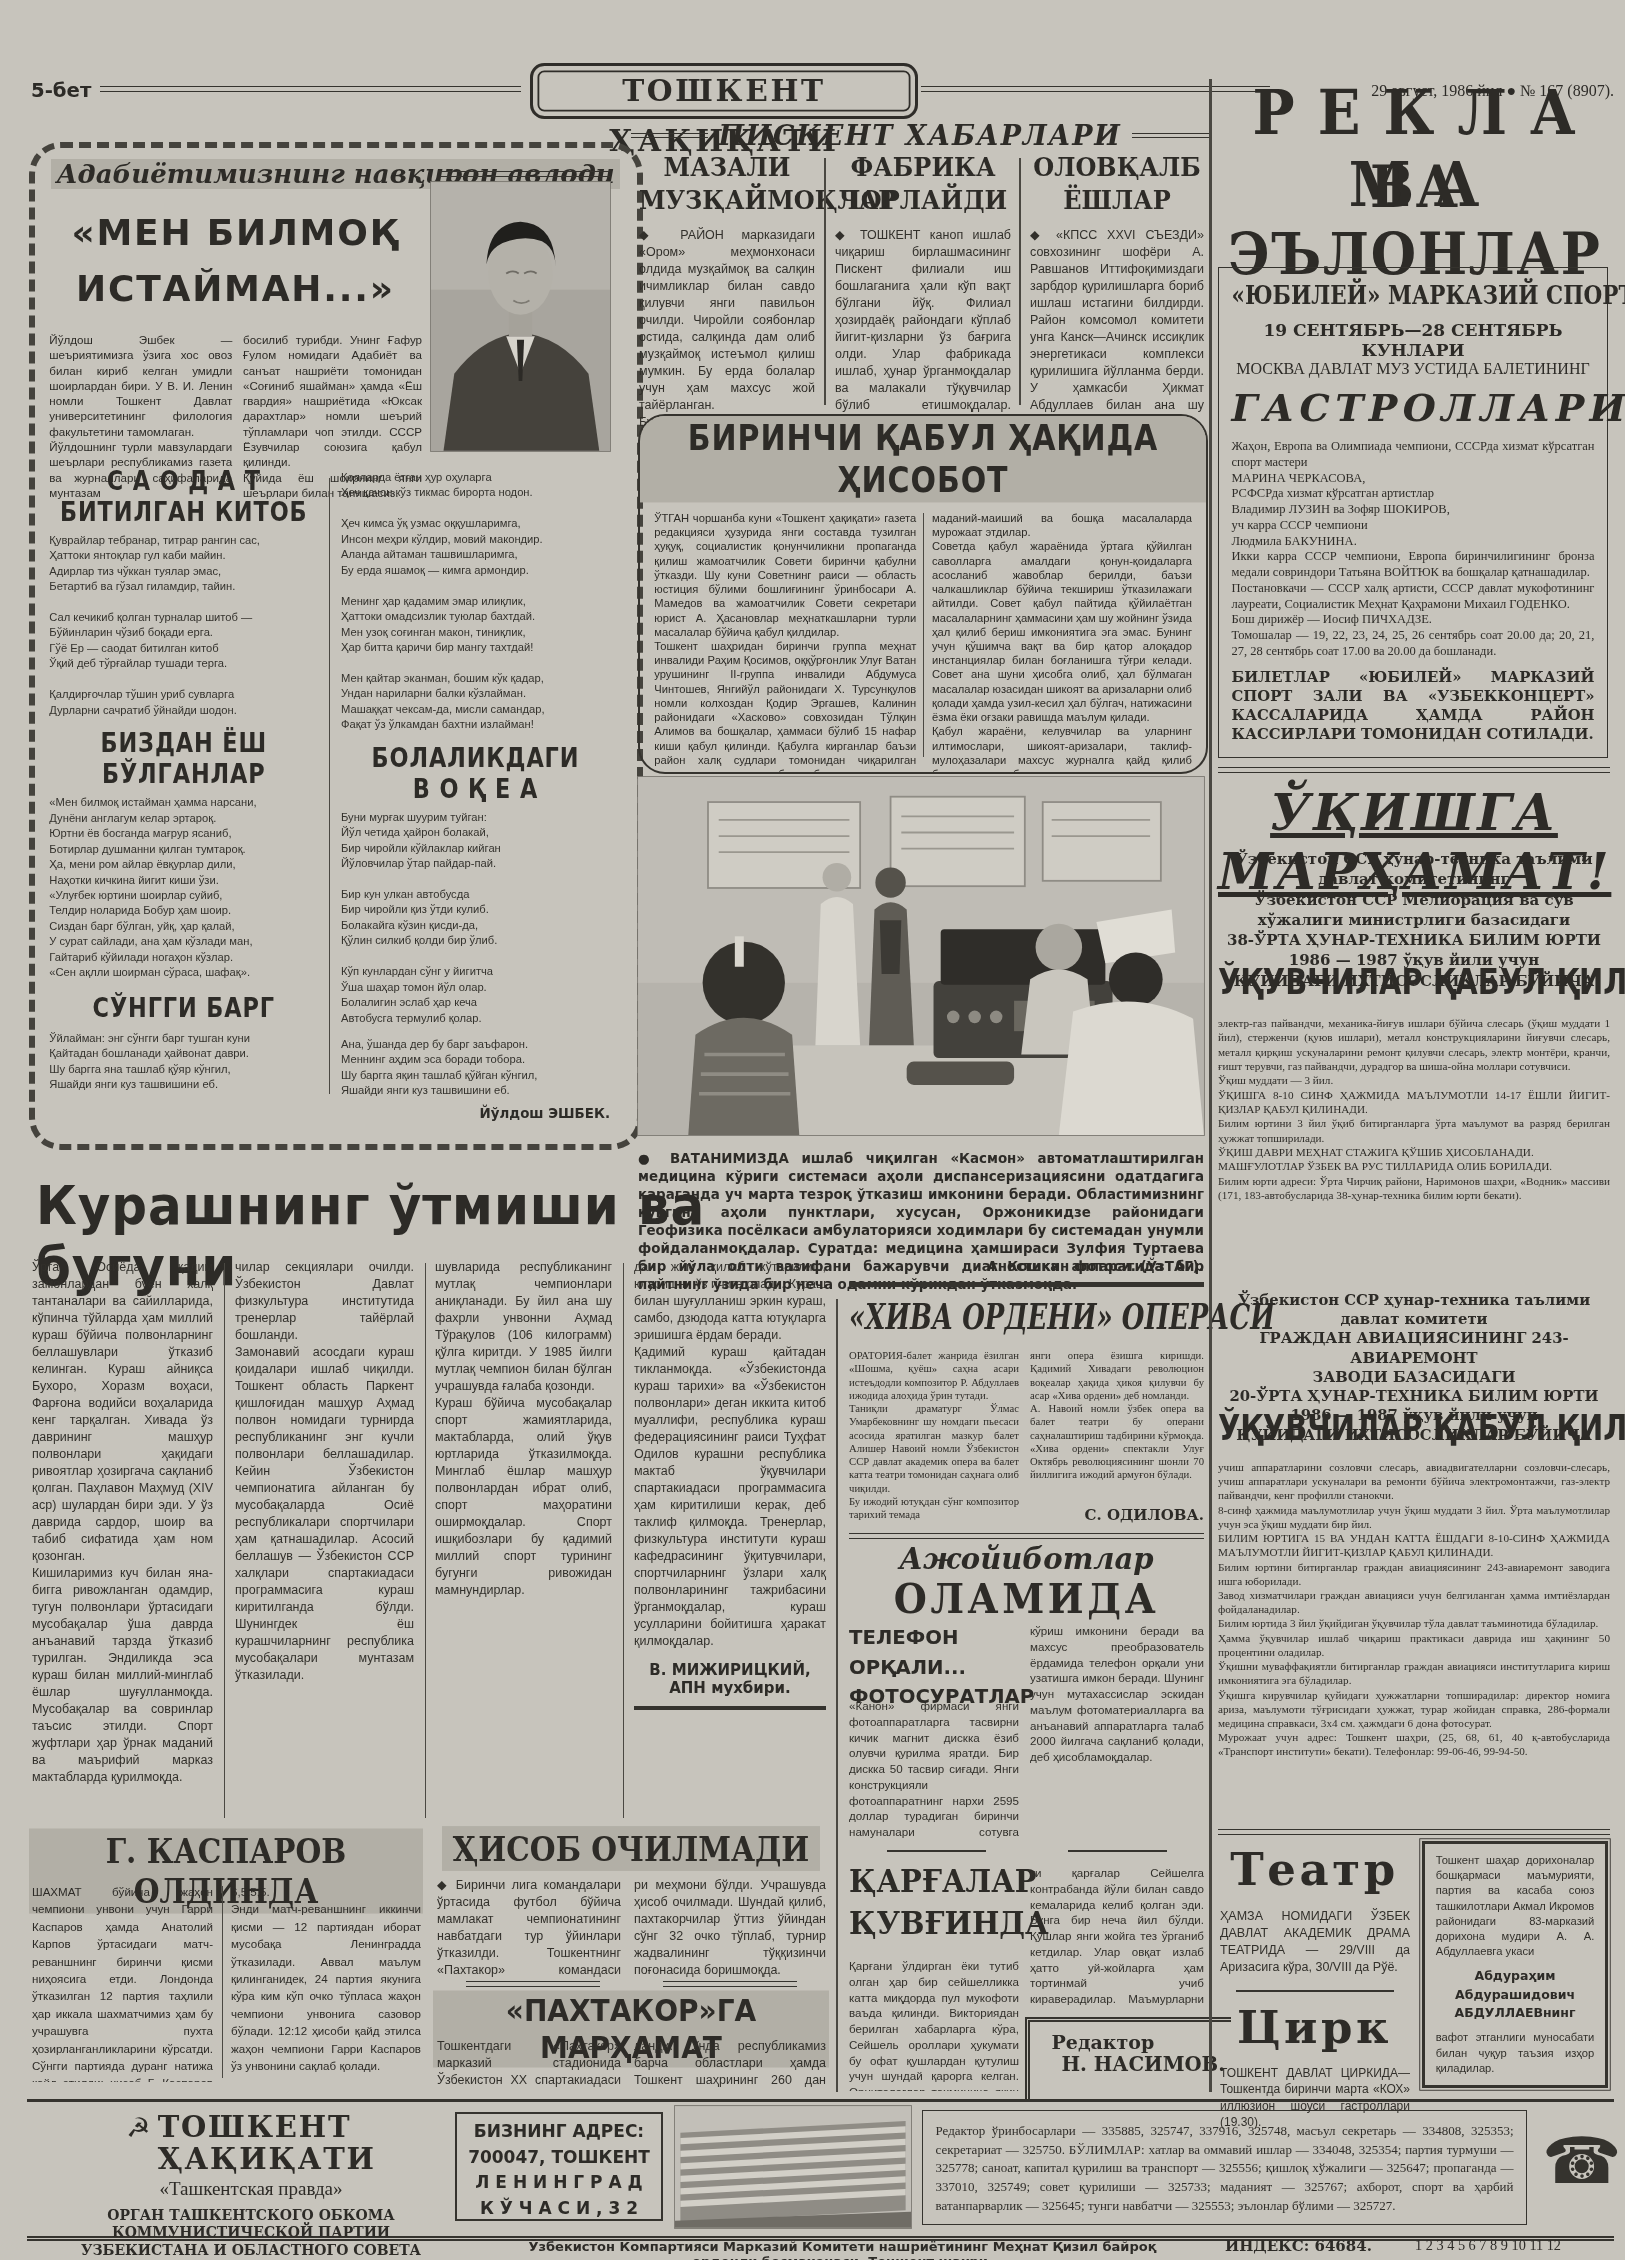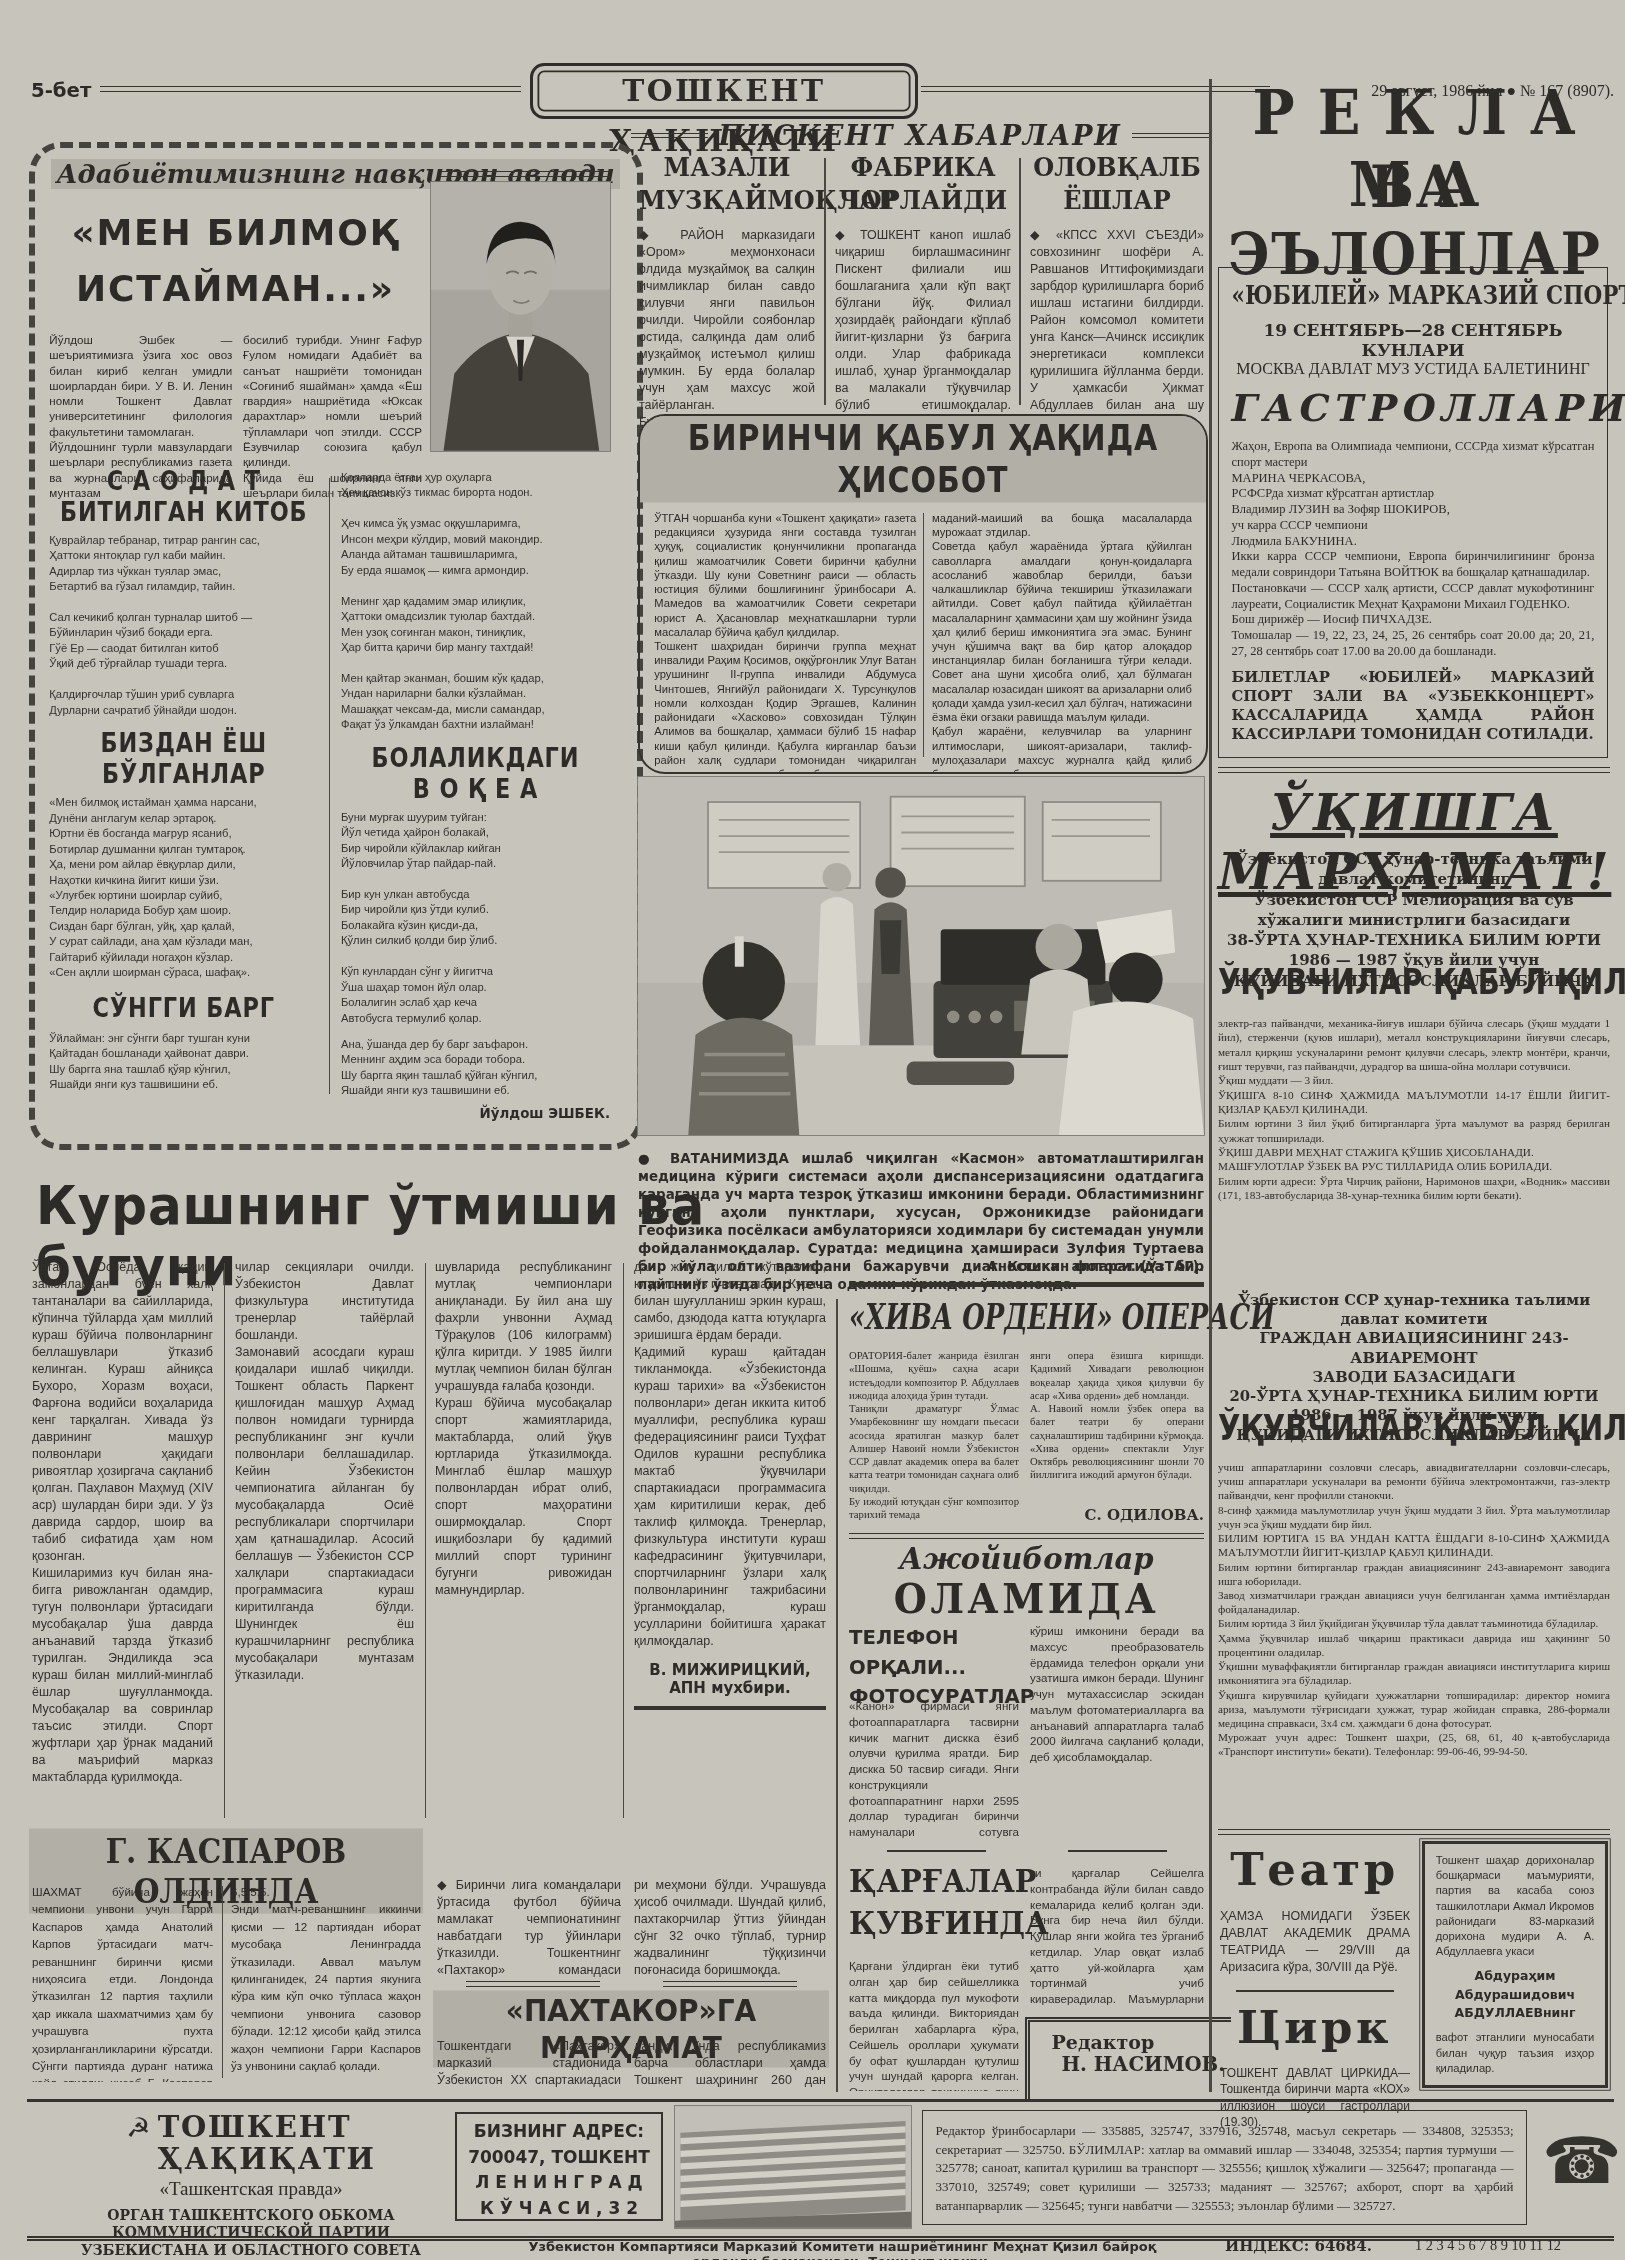--- a/index.html
+++ b/index.html
@@ -261,20 +261,23 @@
   </div>
 
   <div class="abs ctr" style="left:29px;top:1834px;width:394px;">
     <span class="serif-h hl" style="display:inline-block;font-size:29.6px;padding:1.8px 10.7px;transform:scaleY(1.15);">Г. КАСПАРОВ ОЛДИНДА</span>
   </div>
   <div class="abs pre just" style="left:32px;top:1883px;width:181px;height:199px;font-size:11.6px;line-height:1.5;overflow:hidden;">ШАХМАТ бўйича жаҳон чемпиони унвони учун Гарри Каспаров ҳамда Анатолий Карпов ўртасидаги матч-реваншнинг биринчи қисми ниҳоясига етди. Лондонда ўтказилган 12 партия таҳлили ҳар иккала шахматчимиз ҳам бу учрашувга пухта ҳозирланганликларини кўрсатди. Сўнгги партияда дуранг натижа қайд этилди: ҳисоб Г. Каспаров фойдасига</div>
   <div class="abs vrule" style="left:222px;top:1886px;height:192px;width:0.9px;"></div>
   <div class="abs pre just" style="left:231px;top:1883px;width:190px;height:199px;font-size:11.6px;line-height:1.5;overflow:hidden;">6,5:5,5.
 Энди матч-реваншнинг иккинчи қисми — 12 партиядан иборат мусобақа Ленинградда ўтказилади. Аввал маълум қилинганидек, 24 партия якунига кўра ким кўп очко тўпласа жаҳон чемпиони унвонига сазовор бўлади. 12:12 ҳисоби қайд этилса жаҳон чемпиони Гарри Каспаров ўз унвонини сақлаб қолади.</div>
 
+  <div class="abs ctr" style="left:433px;top:1829px;width:396px;">
+    <span class="serif-h hl" style="display:inline-block;font-size:29.6px;padding:1.8px 10.7px;transform:scaleY(1.15);">ҲИСОБ ОЧИЛМАДИ</span>
+  </div>
   <div class="abs bt pre" style="left:437px;top:1877px;width:184px;height:100px;overflow:hidden;">◆ Биринчи лига командалари ўртасида футбол бўйича мамлакат чемпионатининг навбатдаги тур ўйинлари ўтказилди. Тошкентнинг «Пахтакор» командаси Смоленск шаҳрида «Искра» футболчила-</div>
   <div class="abs bt pre" style="left:634px;top:1877px;width:192px;height:100px;overflow:hidden;">ри меҳмони бўлди. Учрашувда ҳисоб очилмади. Шундай қилиб, пахтакорчилар ўттиз ўйиндан сўнг 32 очко тўплаб, турнир жадвалининг тўққизинчи поғонасида боришмоқда.</div>
   <div class="abs dbl" style="left:466px;top:1981px;width:134px;"></div>
   <div class="abs dbl" style="left:663px;top:1981px;width:134px;"></div>
 
   <div class="abs ctr" style="left:433px;top:1994px;width:396px;">
     <span class="sans-h hl" style="display:inline-block;font-size:28px;padding:1.8px 9px;transform:scaleY(1.1);">«ПАХТАКОР»ГА МАРҲАМАТ</span>
   </div>
   <div class="abs bt pre" style="left:437px;top:2038px;width:184px;height:50px;overflow:hidden;">Тошкентдаги «Пахтакор» марказий стадионида Ўзбекистон XX спартакиадаси программаси асосида енгил атлетика мусобақалари бош-</div>
   <div class="abs bt pre" style="left:634px;top:2038px;width:192px;height:50px;overflow:hidden;">ланди. Унда республикамиз барча областлари ҳамда Тошкент шаҳрининг 260 дан зиёд спортчиси иштирок этмоқда.</div>

